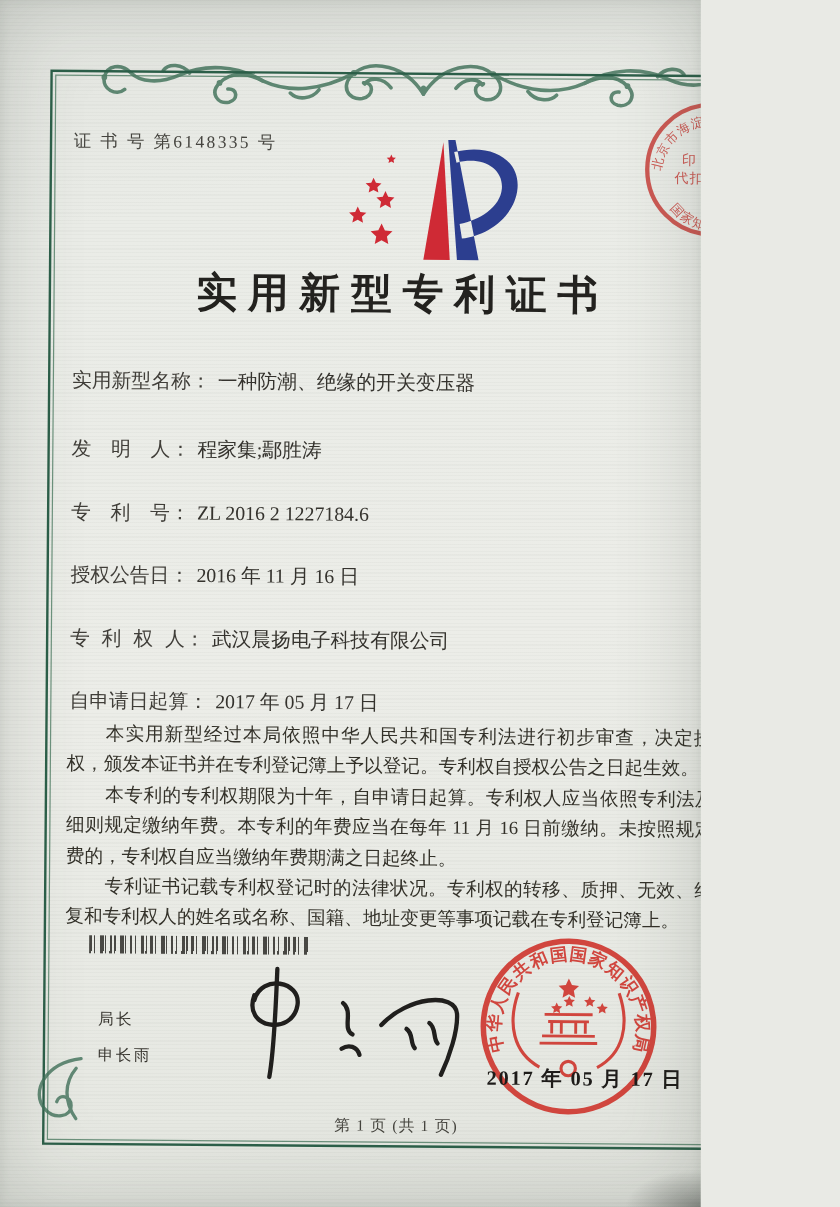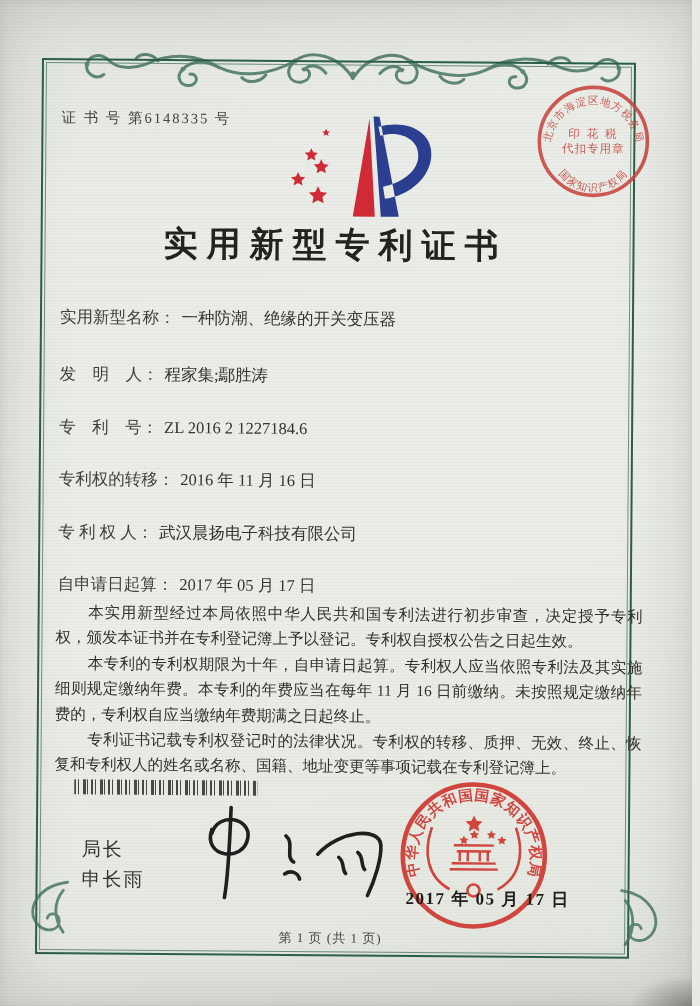--- a/index.html
+++ b/index.html
@@ -2,21 +2,21 @@
 <html><head>
 <meta charset="utf-8">
 <style>
   html,body{margin:0;padding:0;}
   body{
     width:700px;height:1006px;overflow:hidden;
     font-family:"Liberation Serif","DejaVu Serif",serif;
     background:#e9eae5;
   }
   .paper{
-    position:relative;width:692px;height:1006px;overflow:hidden;
+    position:relative;width:584px;height:1006px;overflow:hidden;
     background:
       repeating-linear-gradient(0deg, rgba(110,116,108,.045) 0 1px, rgba(0,0,0,0) 1px 3px),
       linear-gradient(168deg,#e2e4df 0%,#eaece7 18%,#ecede8 55%,#e6e8e2 86%,#dfe1db 100%);
   }
   .vignette{
     position:absolute;inset:0;pointer-events:none;z-index:9;
     box-shadow:inset 0 0 70px rgba(66,74,66,.22), inset 0 0 10px rgba(66,74,66,.10);
   }
   .corner-dark{
     position:absolute;right:0;bottom:0;width:180px;height:70px;z-index:9;pointer-events:none;
@@ -34,40 +34,40 @@
     position:absolute;left:62px;top:108px;
     font-size:14.5px;letter-spacing:2px;color:#45443f;
   }
   .title{
     position:absolute;left:42px;top:220px;width:590px;text-align:center;
     font-size:34px;font-weight:700;letter-spacing:9px;color:#23221f;
   }
   .logo{position:absolute;left:282px;top:102px;}
   .tax-stamp{position:absolute;left:533px;top:76px;opacity:.88;}
   .field-row{position:absolute;left:62px;width:570px;font-size:16.5px;color:#3a3834;white-space:nowrap;}
-  .field-row .lbl{color:#403e39;}
+  .field-row .lbl{color:#403e39;font-family:Liberation Mono, monospace;}
   .field-row .val{margin-left:6px;color:#35332e;}
   .f0{top:306px}.f1{top:363px}.f2{top:416px}.f3{top:468px}.f4{top:521px}.f5{top:573px}
   .body-text{
     position:absolute;left:60px;top:599px;width:587px;
     font-size:15.5px;line-height:25.4px;text-align:justify;color:#333129;
   }
   .body-text p{margin:0;text-indent:2.1em;}
   .barcode{
     position:absolute;left:80px;top:779px;width:183px;height:15px;opacity:.85;
     background:repeating-linear-gradient(90deg,
       #2c2b27 0 2px, rgba(0,0,0,0) 2px 4px,
       #2c2b27 4px 5px, rgba(0,0,0,0) 5px 9px,
       #2c2b27 9px 12px, rgba(0,0,0,0) 12px 13px,
       #2c2b27 13px 14px, rgba(0,0,0,0) 14px 17px);
   }
   .signer{
     position:absolute;left:88px;top:834px;
     font-family:"Liberation Sans","DejaVu Sans",sans-serif;
-    font-size:19px;color:#37352f;line-height:30px;letter-spacing:2px;
+    font-size:13px;color:#37352f;line-height:30px;letter-spacing:2px;
   }
   .signature{position:absolute;left:188px;top:798px;}
   .office-seal{position:absolute;left:404px;top:776px;opacity:.93;}
   .seal-date{
     position:absolute;left:412px;top:884px;
     font-size:17px;font-weight:700;letter-spacing:1.5px;color:#1e1c1a;
   }
   .footer{
     position:absolute;left:42px;top:927px;width:590px;text-align:center;
     font-size:13px;letter-spacing:1px;color:#45443e;
@@ -155,21 +155,21 @@
     <div class="field-row f0">
       <span class="lbl">实用新型名称：</span><span class="val">一种防潮、绝缘的开关变压器</span>
     </div>
     <div class="field-row f1">
       <span class="lbl">发　明　人：</span><span class="val">程家集;鄢胜涛</span>
     </div>
     <div class="field-row f2">
       <span class="lbl">专　利　号：</span><span class="val">ZL 2016 2 1227184.6</span>
     </div>
     <div class="field-row f3">
-      <span class="lbl">专利权的转移：</span><span class="val">2016 年 11 月 16 日</span>
+      <span class="lbl">授权公告日：</span><span class="val">2016 年 11 月 16 日</span>
     </div>
     <div class="field-row f4">
       <span class="lbl">专 利 权 人：</span><span class="val">武汉晨扬电子科技有限公司</span>
     </div>
     <div class="field-row f5">
       <span class="lbl">自申请日起算：</span><span class="val">2017 年 05 月 17 日</span>
     </div>
 
     <div class="body-text">
       <p>本实用新型经过本局依照中华人民共和国专利法进行初步审查，决定授予专利权，颁发本证书并在专利登记簿上予以登记。专利权自授权公告之日起生效。</p>

